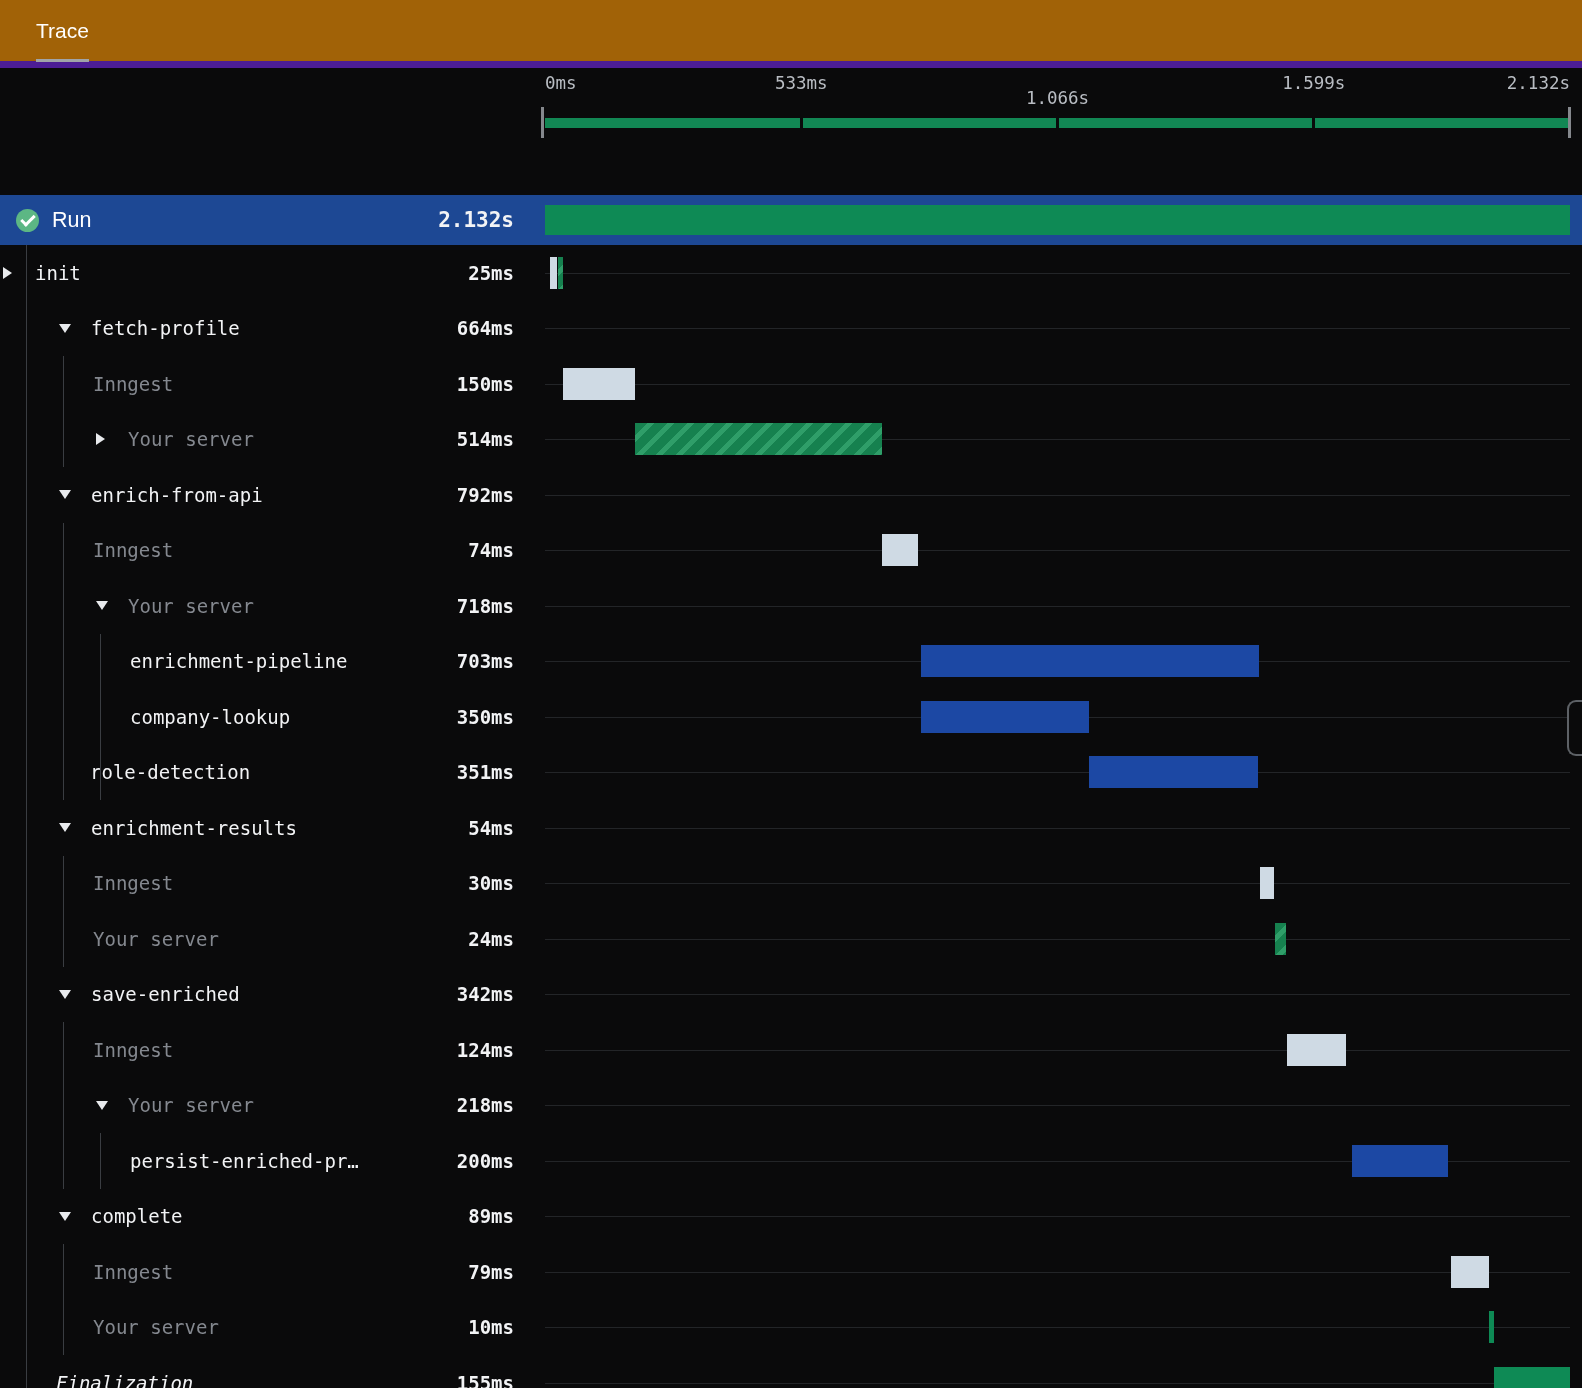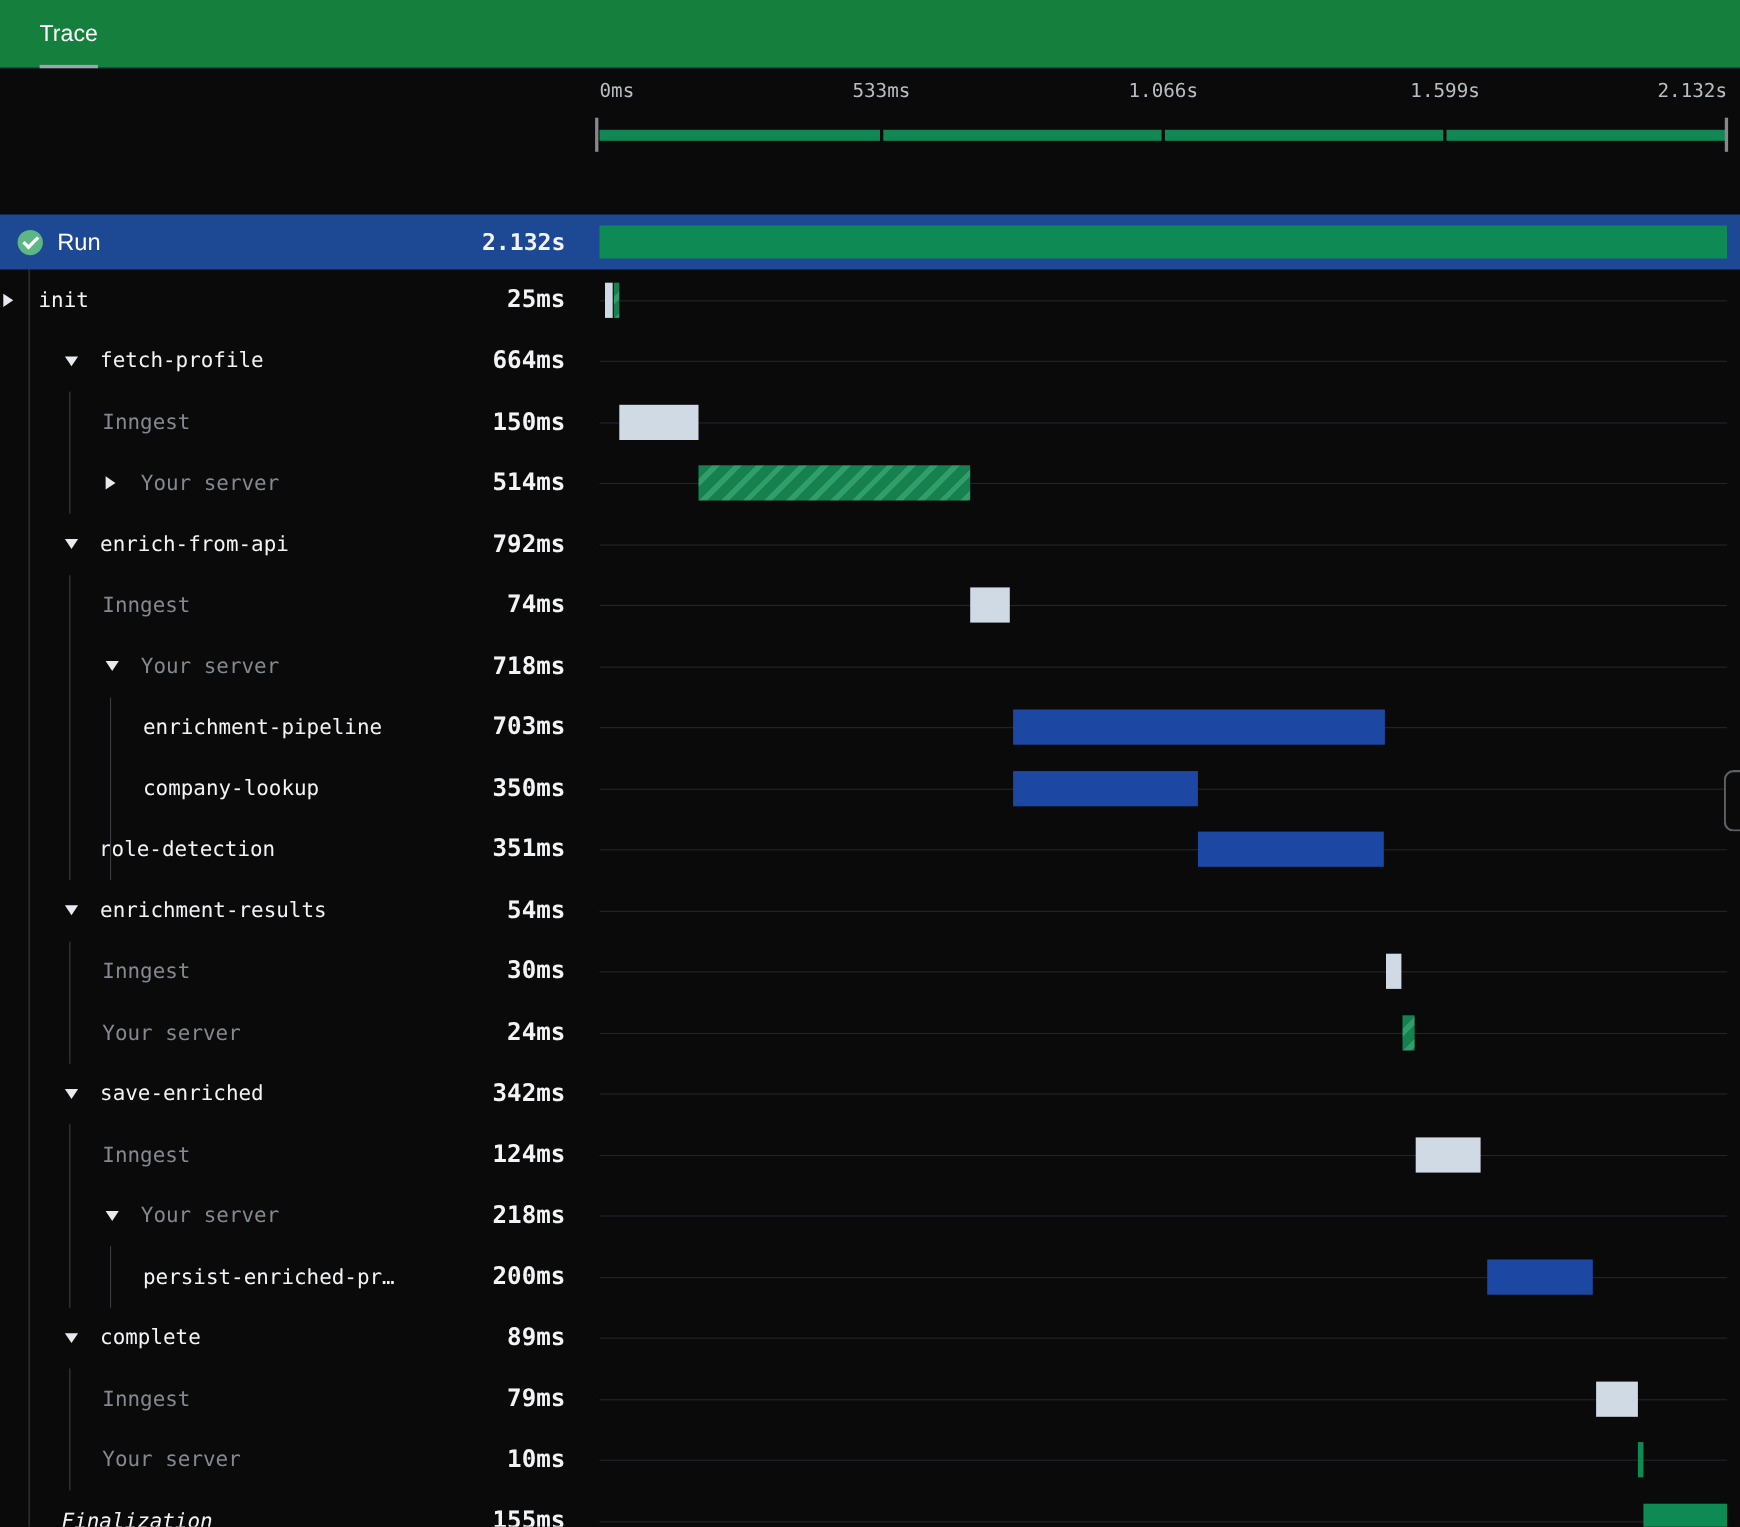--- a/index.html
+++ b/index.html
@@ -7,22 +7,22 @@
     width:1582px; height:1388px;
     background:#0a0a0b;
     overflow:hidden;
     position:relative;
     font-family:"DejaVu Sans Mono", monospace;
   }
 
   
   .tabbar {
     position:absolute; top:0; left:0; right:0; height:61px;
-    border-bottom:1px solid #4c1d95;
-    background:#15803d;
+    border-bottom:7px solid #4c1d95;
+    background:#a16207;
   }
   .tab {
     position:absolute; left:36px; top:0; height:61px;
     display:flex; align-items:center;
     color:#ffffff;
     font-family:"Liberation Sans", sans-serif;
     font-size:21px; font-weight:500;
     cursor:pointer;
   }
   .tab-underline {
@@ -53,21 +53,21 @@
   }
   .label { font-size:19px; color:#f2f3f5; white-space:pre; }
   .row.dim .label { color:#84888f; }
   .row.run .label {
     font-family:"Liberation Sans", sans-serif;
     font-size:21.5px; font-weight:500; color:#ffffff;
   }
   .duration {
     position:absolute; left:360px; width:154px; text-align:right;
     top:50%; transform:translateY(-50%);
-    font-weight:bold; font-size:22px; color:#f2f3f5; white-space:nowrap;
+    font-weight:bold; font-size:19px; color:#f2f3f5; white-space:nowrap;
   }
   .row.run .duration { font-size:21px; }
 
   .arrowbox {
     width:35px; flex:0 0 35px; display:flex; align-items:center;
     box-sizing:border-box; padding-left:3px; cursor:pointer;
   }
   .tri { width:0; height:0; display:block; }
   .tri.collapsed {
     border-left:9px solid #e8eaed;
@@ -123,21 +123,21 @@
   <div class="tab">
     <span>Trace</span>
     <span class="tab-underline"></span>
   </div>
 </div>
 
 <div class="theader">
   <div class="ticks">
       <span class="tick" style="left: 0px;">0ms</span>
       <span class="tick mid" style="left: 25%;">533ms</span>
-      <span class="tick mid" style="left: 50%;">1.066s</span>
+      <span class="tick mid" style="left: 50%; margin-top: 15px;">1.066s</span>
       <span class="tick mid" style="left: 75%;">1.599s</span>
       <span class="tick end">2.132s</span>
     </div>
   <div class="minimap">
       <div class="mseg" style="left: 0px; width: 254.75px;"></div>
       <div class="mseg" style="left: 257.75px; width: 253.25px;"></div>
       <div class="mseg" style="left: 514px; width: 253.25px;"></div>
       <div class="mseg" style="left: 770.25px; width: 254.75px;"></div>
       <div class="mtick" style="left: -4px;"></div>
       <div class="mtick" style="left: 1023px;"></div>

